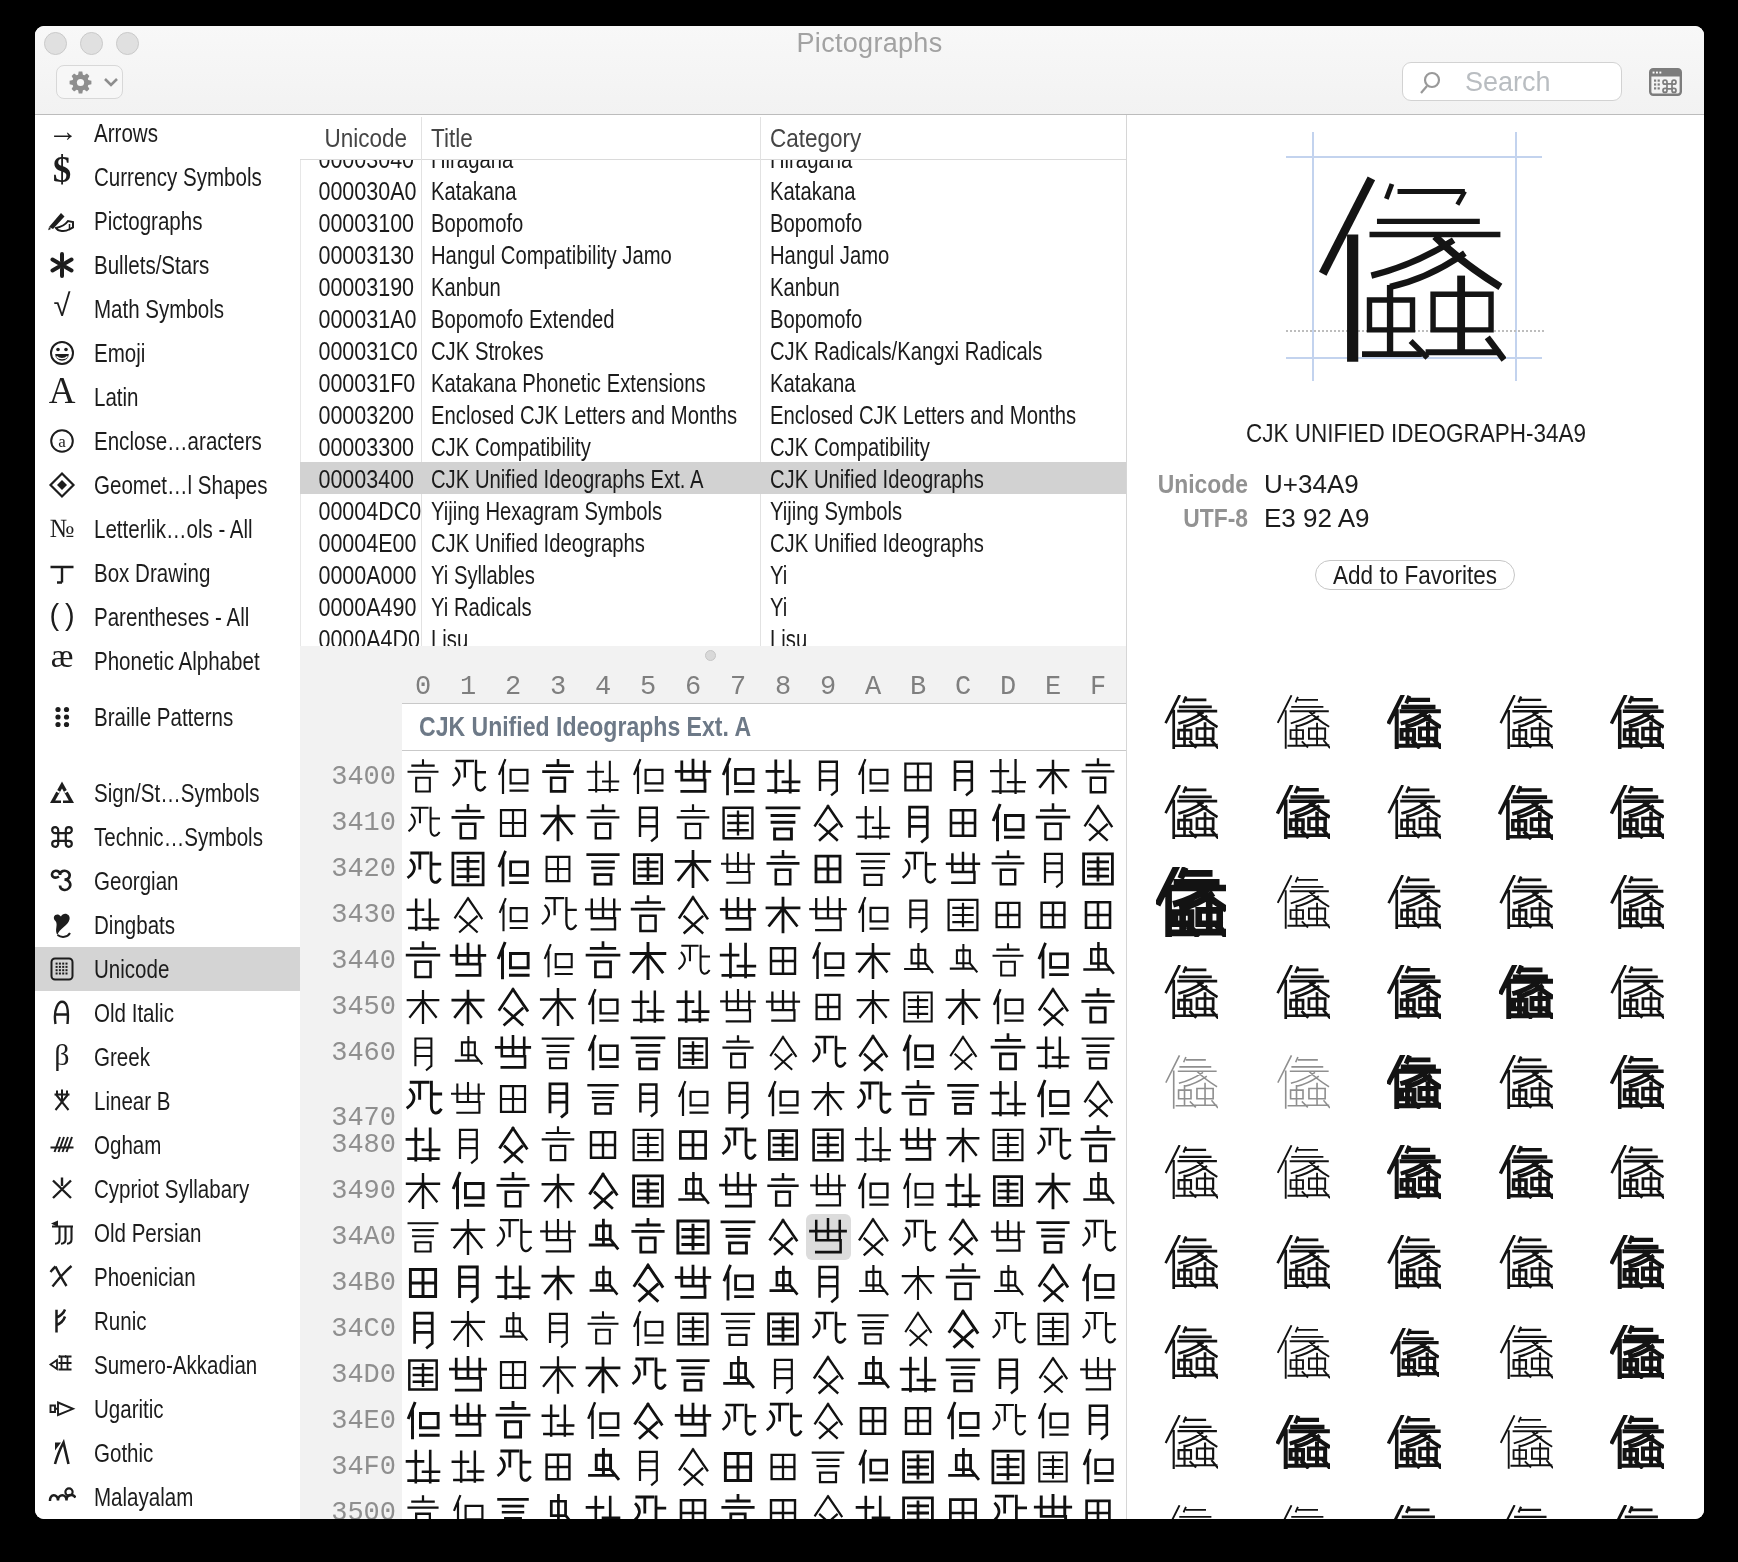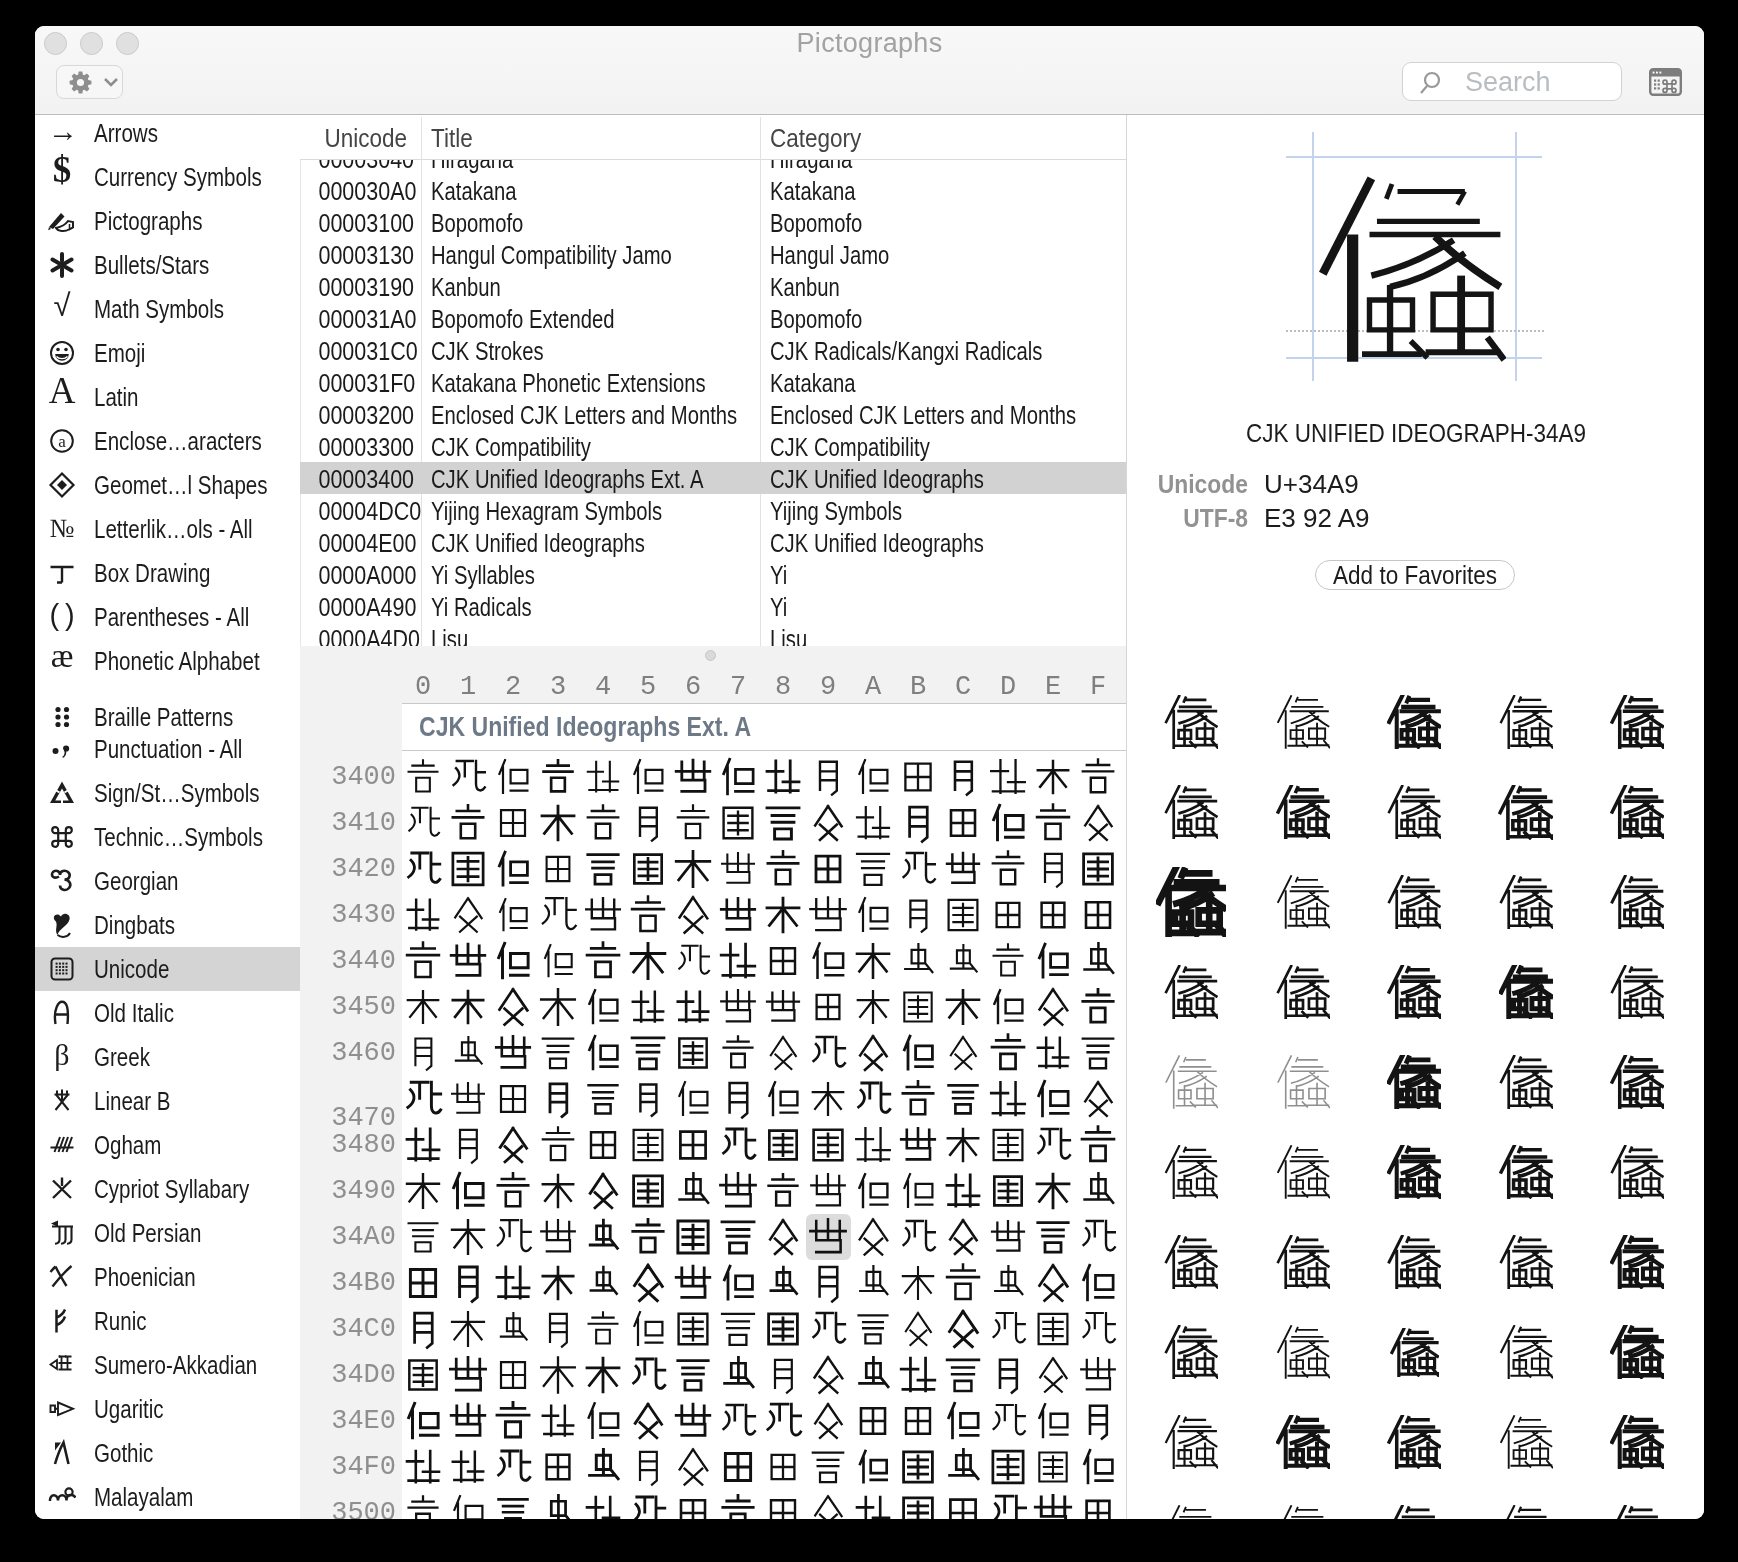--- a/index.html
+++ b/index.html
@@ -175,27 +175,20 @@
       <div class="sbrow" style="top:580px">
         <div class="sbic"><svg width="28" height="28" viewBox="0 0 28 28">
             <circle cx="10" cy="6.5" r="2.6" fill="#1d1d1d"></circle>
             <circle cx="10" cy="14" r="2.6" fill="#1d1d1d"></circle>
             <circle cx="10" cy="21.5" r="2.6" fill="#1d1d1d"></circle>
             <circle cx="18.5" cy="6.5" r="2.6" fill="#1d1d1d"></circle>
             <circle cx="18.5" cy="14" r="2.6" fill="#1d1d1d"></circle>
             <circle cx="18.5" cy="21.5" r="2.6" fill="#1d1d1d"></circle>
           </svg></div>
         <span class="sblab">Braille Patterns</span>
-      </div>
-      <div class="sbrow" style="top:612px">
-        <div class="sbic"><svg width="28" height="28" viewBox="0 0 28 28">
-            <circle cx="7.5" cy="16" r="3" fill="#1d1d1d"></circle>
-            <path d="M15 13.5 a3.1 3.1 0 1 1 3.2 3.1 c0.4 3 -0.9 5 -3.2 6.3 l-0.7 -1.1 c1.6 -1.1 2.3 -2.4 2.3 -4.8 z" fill="#1d1d1d"></path>
-          </svg></div>
-        <span class="sblab">Punctuation - All</span>
       </div>
       <div class="sbrow" style="top:656px">
         <div class="sbic"><svg width="28" height="28" viewBox="0 0 28 28">
             <path d="M14 2.5 L26 24 H2 Z" fill="#1d1d1d"></path>
             <path d="M14 9.5 L20.8 21.5 H7.2 Z" fill="#fff"></path>
             <g stroke="#fff" stroke-width="2">
               <path d="M6.5 10.5 l5 3 M21.5 10.5 l-5 3 M14 25.5 v-5"></path>
             </g>
           </svg></div>
         <span class="sblab">Sign/St…Symbols</span>

